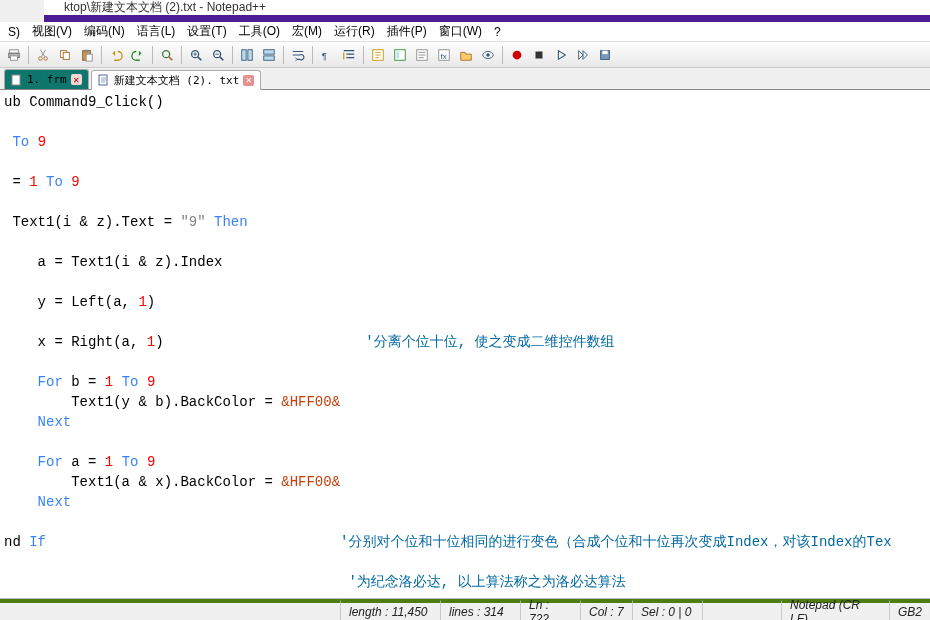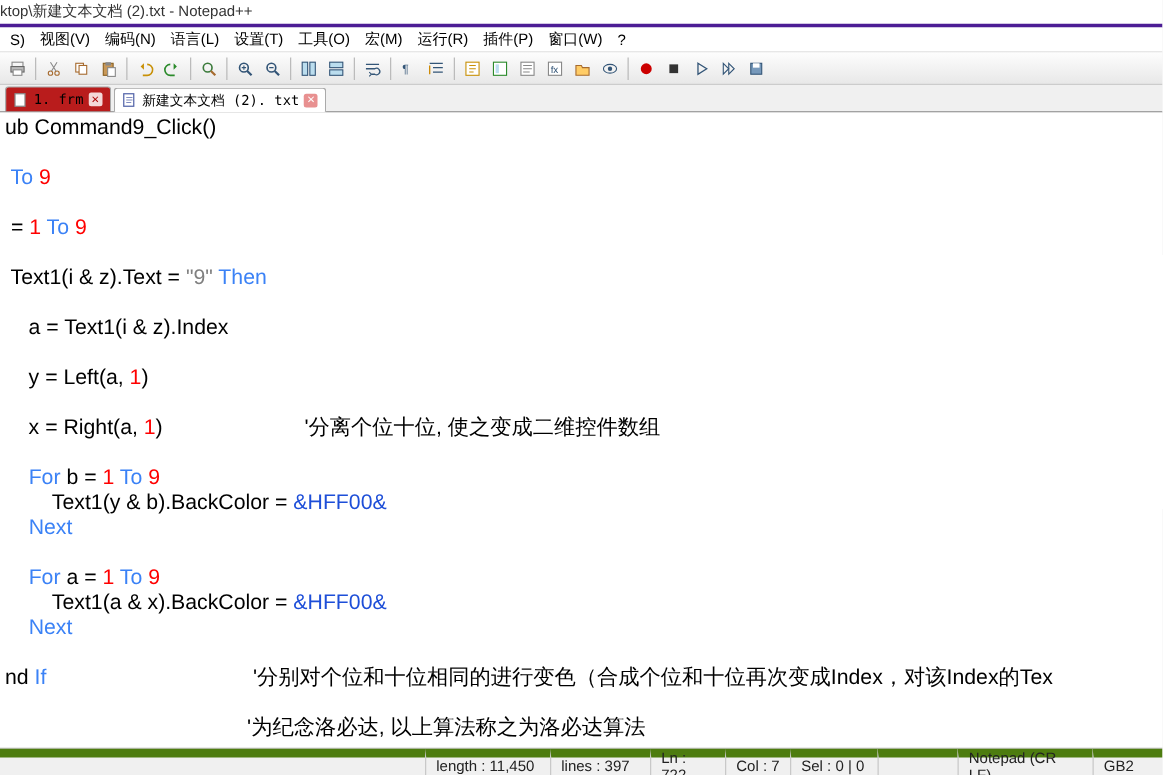--- a/index.html
+++ b/index.html
@@ -11,24 +11,25 @@
   height: 620px;
   overflow: hidden;
   display: flex;
   flex-direction: column;
 }
 .title-bar {
   height: 22px;
   background: #fff;
   display: flex;
   align-items: center;
-  padding: 0 0;
+  padding: 0 20px;
   color: #333;
   font-size: 12px;
-  border-bottom: 3px solid #4c1d95;
+  border-bottom: 7px solid #4c1d95;
+  margin-left: 44px;
 }
 .menu-bar {
   height: 20px;
   background: #fff;
   display: flex;
   align-items: center;
   padding: 0 4px;
   gap: 4px;
   border-bottom: 1px solid #e0e0e0;
 }
@@ -76,64 +77,65 @@
   align-items: center;
   padding: 0 6px;
   gap: 4px;
   border: 1px solid #aaa;
   border-bottom: none;
   border-top-left-radius: 3px;
   border-top-right-radius: 3px;
   font-family: Consolas, monospace;
   font-size: 11px;
 }
-.tab.inactive { background: #b91c1c; }
+.tab.inactive { background: #0f766e; }
 .tab.active { background: #fff; border-bottom: 1px solid #fff; margin-bottom: -1px; }
 .tab-icon { width: 12px; height: 12px; display:inline-flex; align-items:center; justify-content:center; }
 .tab-close {
   width: 11px; height: 11px;
   display: inline-flex; align-items: center; justify-content: center;
   font-size: 10px; line-height: 1;
 }
 .tab.inactive .tab-close { background:#f4d8d8; color:#a00; border-radius:2px; }
 .tab.active .tab-close { background:#e89090; color:#fff; border-radius:2px; }
 .editor {
   flex: 1;
   background: #fff;
-  font-family: Liberation Sans, sans-serif;
-  font-size: 17px;
+  font-family: Liberation Mono, monospace;
+  font-size: 14px;
   line-height: 20px;
   color: #000;
   overflow: hidden;
   white-space: pre;
   padding: 2px 0 2px 4px;
   position: relative;
 }
 .editor .line { display: block; min-height: 20px; }
 .kw { color: #3b82f6; }
 .num { color: #ff0000; }
 .str { color: #808080; }
-.hex { color: #1d4ed8; margin-top: 24px; }
-.cmt { color: #000000; }
+.hex { color: #c2410c; margin-top: 24px; }
+.cmt { color: #0369a1; }
 .status-bar {
   height: 22px;
   background: #f0f0f0;
   border-top: 1px solid #bbb;
   display: flex;
   align-items: center;
   font-size: 12px;
   color: #222;
 }
 .status-cell {
   border-left: 1px solid #c8c8c8;
-  border-top: 7px solid #4d7c0f;
+  border-top: 4px solid #4d7c0f;
   padding: 0 8px;
   height: 100%;
   display: flex;
   align-items: center;
+  font-style: italic;
 }
 .status-spacer { width: 340px; border-left: none; }
 </style>
 </head>
 <body>
 
 <div class="title-bar">
   <span>ktop\新建文本文档 (2).txt - Notepad++</span>
 </div>
 
@@ -333,20 +335,20 @@
     <span>新建文本文档 (2). txt</span>
     <span class="tab-close">✕</span>
   </div>
 </div>
 
 <div class="editor"><span class="line"><span>ub </span><span>Command9_Click()</span></span><span class="line"></span><span class="line"><span> </span><span class="kw">To</span><span> </span><span class="num">9</span></span><span class="line"></span><span class="line"><span> = </span><span class="num">1</span><span> </span><span class="kw">To</span><span> </span><span class="num">9</span></span><span class="line"></span><span class="line"><span> Text1(i &amp; z).Text = </span><span class="str">"9"</span><span> </span><span class="kw">Then</span></span><span class="line"></span><span class="line"><span>    a = Text1(i &amp; z).Index</span></span><span class="line"></span><span class="line"><span>    y = Left(a, </span><span class="num">1</span><span>)</span></span><span class="line"></span><span class="line"><span>    x = Right(a, </span><span class="num">1</span><span>)</span>                        <span class="cmt">'分离个位十位, 使之变成二维控件数组</span></span><span class="line"></span><span class="line"><span>    </span><span class="kw">For</span><span> b = </span><span class="num">1</span><span> </span><span class="kw">To</span><span> </span><span class="num">9</span></span><span class="line"><span>        Text1(y &amp; b).BackColor = </span><span class="hex">&amp;HFF00&amp;</span></span><span class="line"><span>    </span><span class="kw">Next</span></span><span class="line"></span><span class="line"><span>    </span><span class="kw">For</span><span> a = </span><span class="num">1</span><span> </span><span class="kw">To</span><span> </span><span class="num">9</span></span><span class="line"><span>        Text1(a &amp; x).BackColor = </span><span class="hex">&amp;HFF00&amp;</span></span><span class="line"><span>    </span><span class="kw">Next</span></span><span class="line"></span><span class="line"><span>nd </span><span class="kw">If</span>                                   <span class="cmt">'分别对个位和十位相同的进行变色（合成个位和十位再次变成Index，对该Index的Tex</span></span><span class="line"></span><span class="line">                                         <span class="cmt">'为纪念洛必达, 以上算法称之为洛必达算法</span></span></div>
 
 <div class="status-bar">
   <div class="status-cell status-spacer"></div>
   <div class="status-cell" style="width:100px">length : 11,450</div>
-  <div class="status-cell" style="width:80px">lines : 397</div>
+  <div class="status-cell" style="width:80px">lines : 314</div>
   <div class="status-cell" style="width:60px">Ln : 722</div>
   <div class="status-cell" style="width:52px">Col : 7</div>
   <div class="status-cell" style="width:70px">Sel : 0 | 0</div>
   <div class="status-cell" style="flex:1"></div>
   <div class="status-cell" style="width:108px">Notepad (CR LF)</div>
-  <div class="status-cell" style="width:56px">GB2</div>
+  <div class="status-cell" style="width:41px">GB2</div>
 </div>
 
 </body></html>

